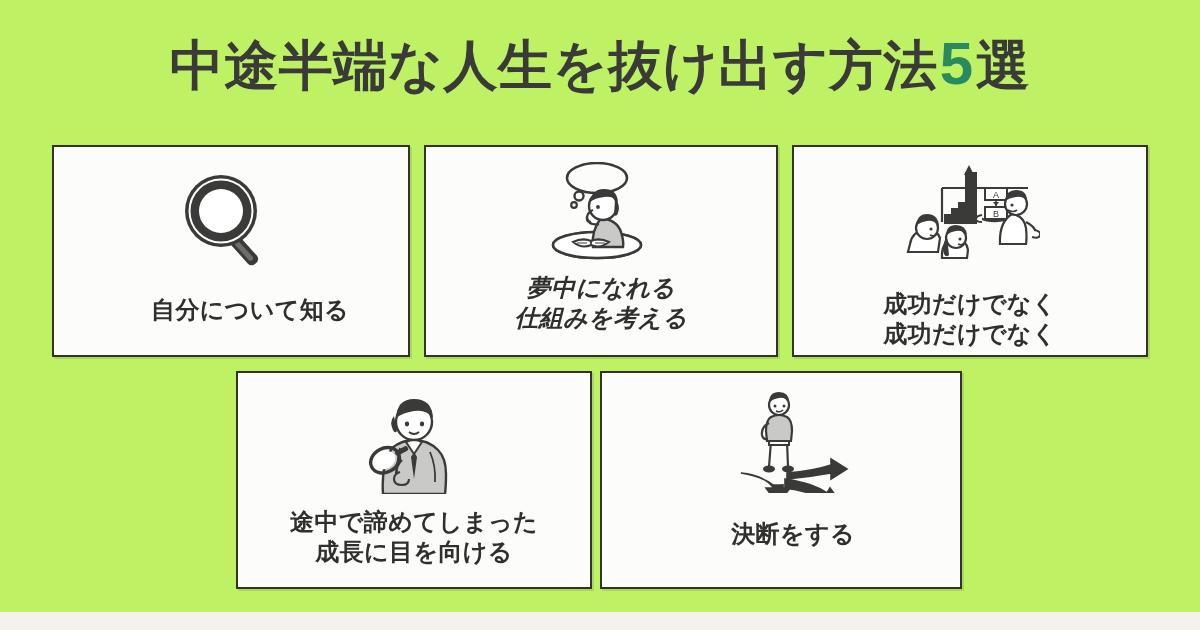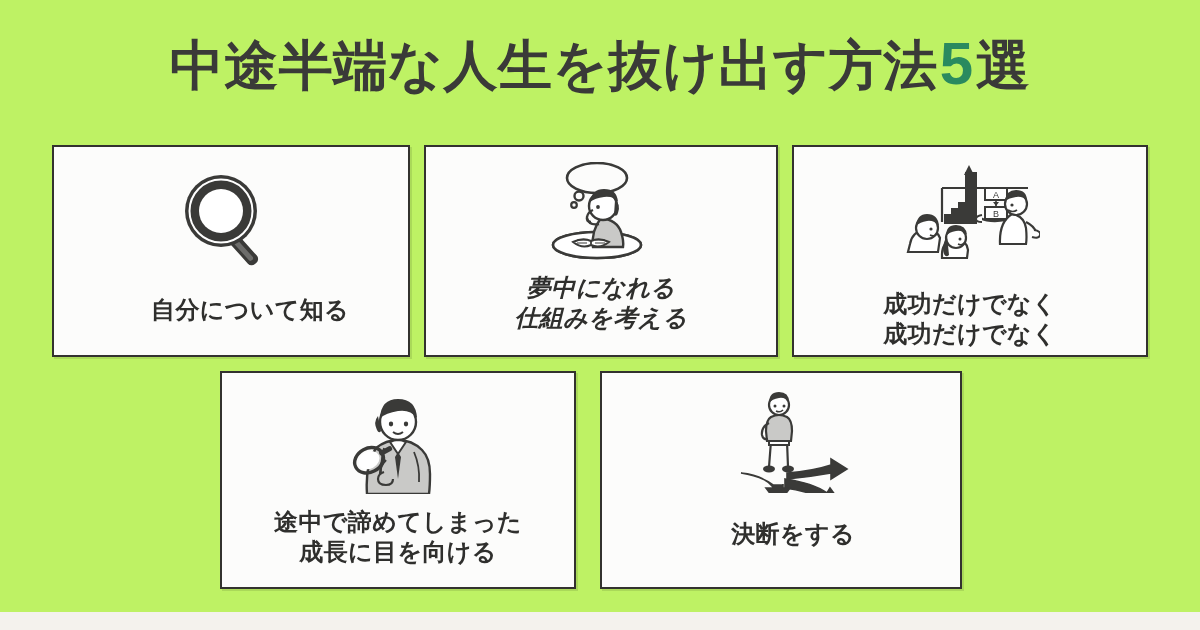--- a/index.html
+++ b/index.html
@@ -77,21 +77,21 @@
     letter-spacing: 0.4px;
     padding: 0 6px;
     box-sizing: border-box;
   }
 
   
   #card-1 { left: 52px;  top: 145px; width: 358px; height: 212px; }
   #card-2 { left: 424px; top: 145px; width: 354px; height: 212px; font-style: italic; }
   #card-3 { left: 792px; top: 145px; width: 356px; height: 212px; }
   
-  #card-4 { left: 220px; top: 371px; width: 356px; height: 218px; }
+  #card-4 { left: 236px; top: 371px; width: 356px; height: 218px; }
   #card-5 { left: 600px; top: 371px; width: 362px; height: 218px; padding-left: 24px; }
 
   #card-1 .card-icon { height: 108px; padding-top: 18px; }
   #card-1 .card-label { margin-top: 22px; padding-left: 44px; }
 
   #card-2 .card-icon { height: 106px; padding-top: 12px; }
   #card-2 .card-label { margin-top: 8px; }
 
   #card-3 .card-icon { height: 106px; padding-top: 12px; }
   #card-3 .card-label { margin-top: 24px; }

